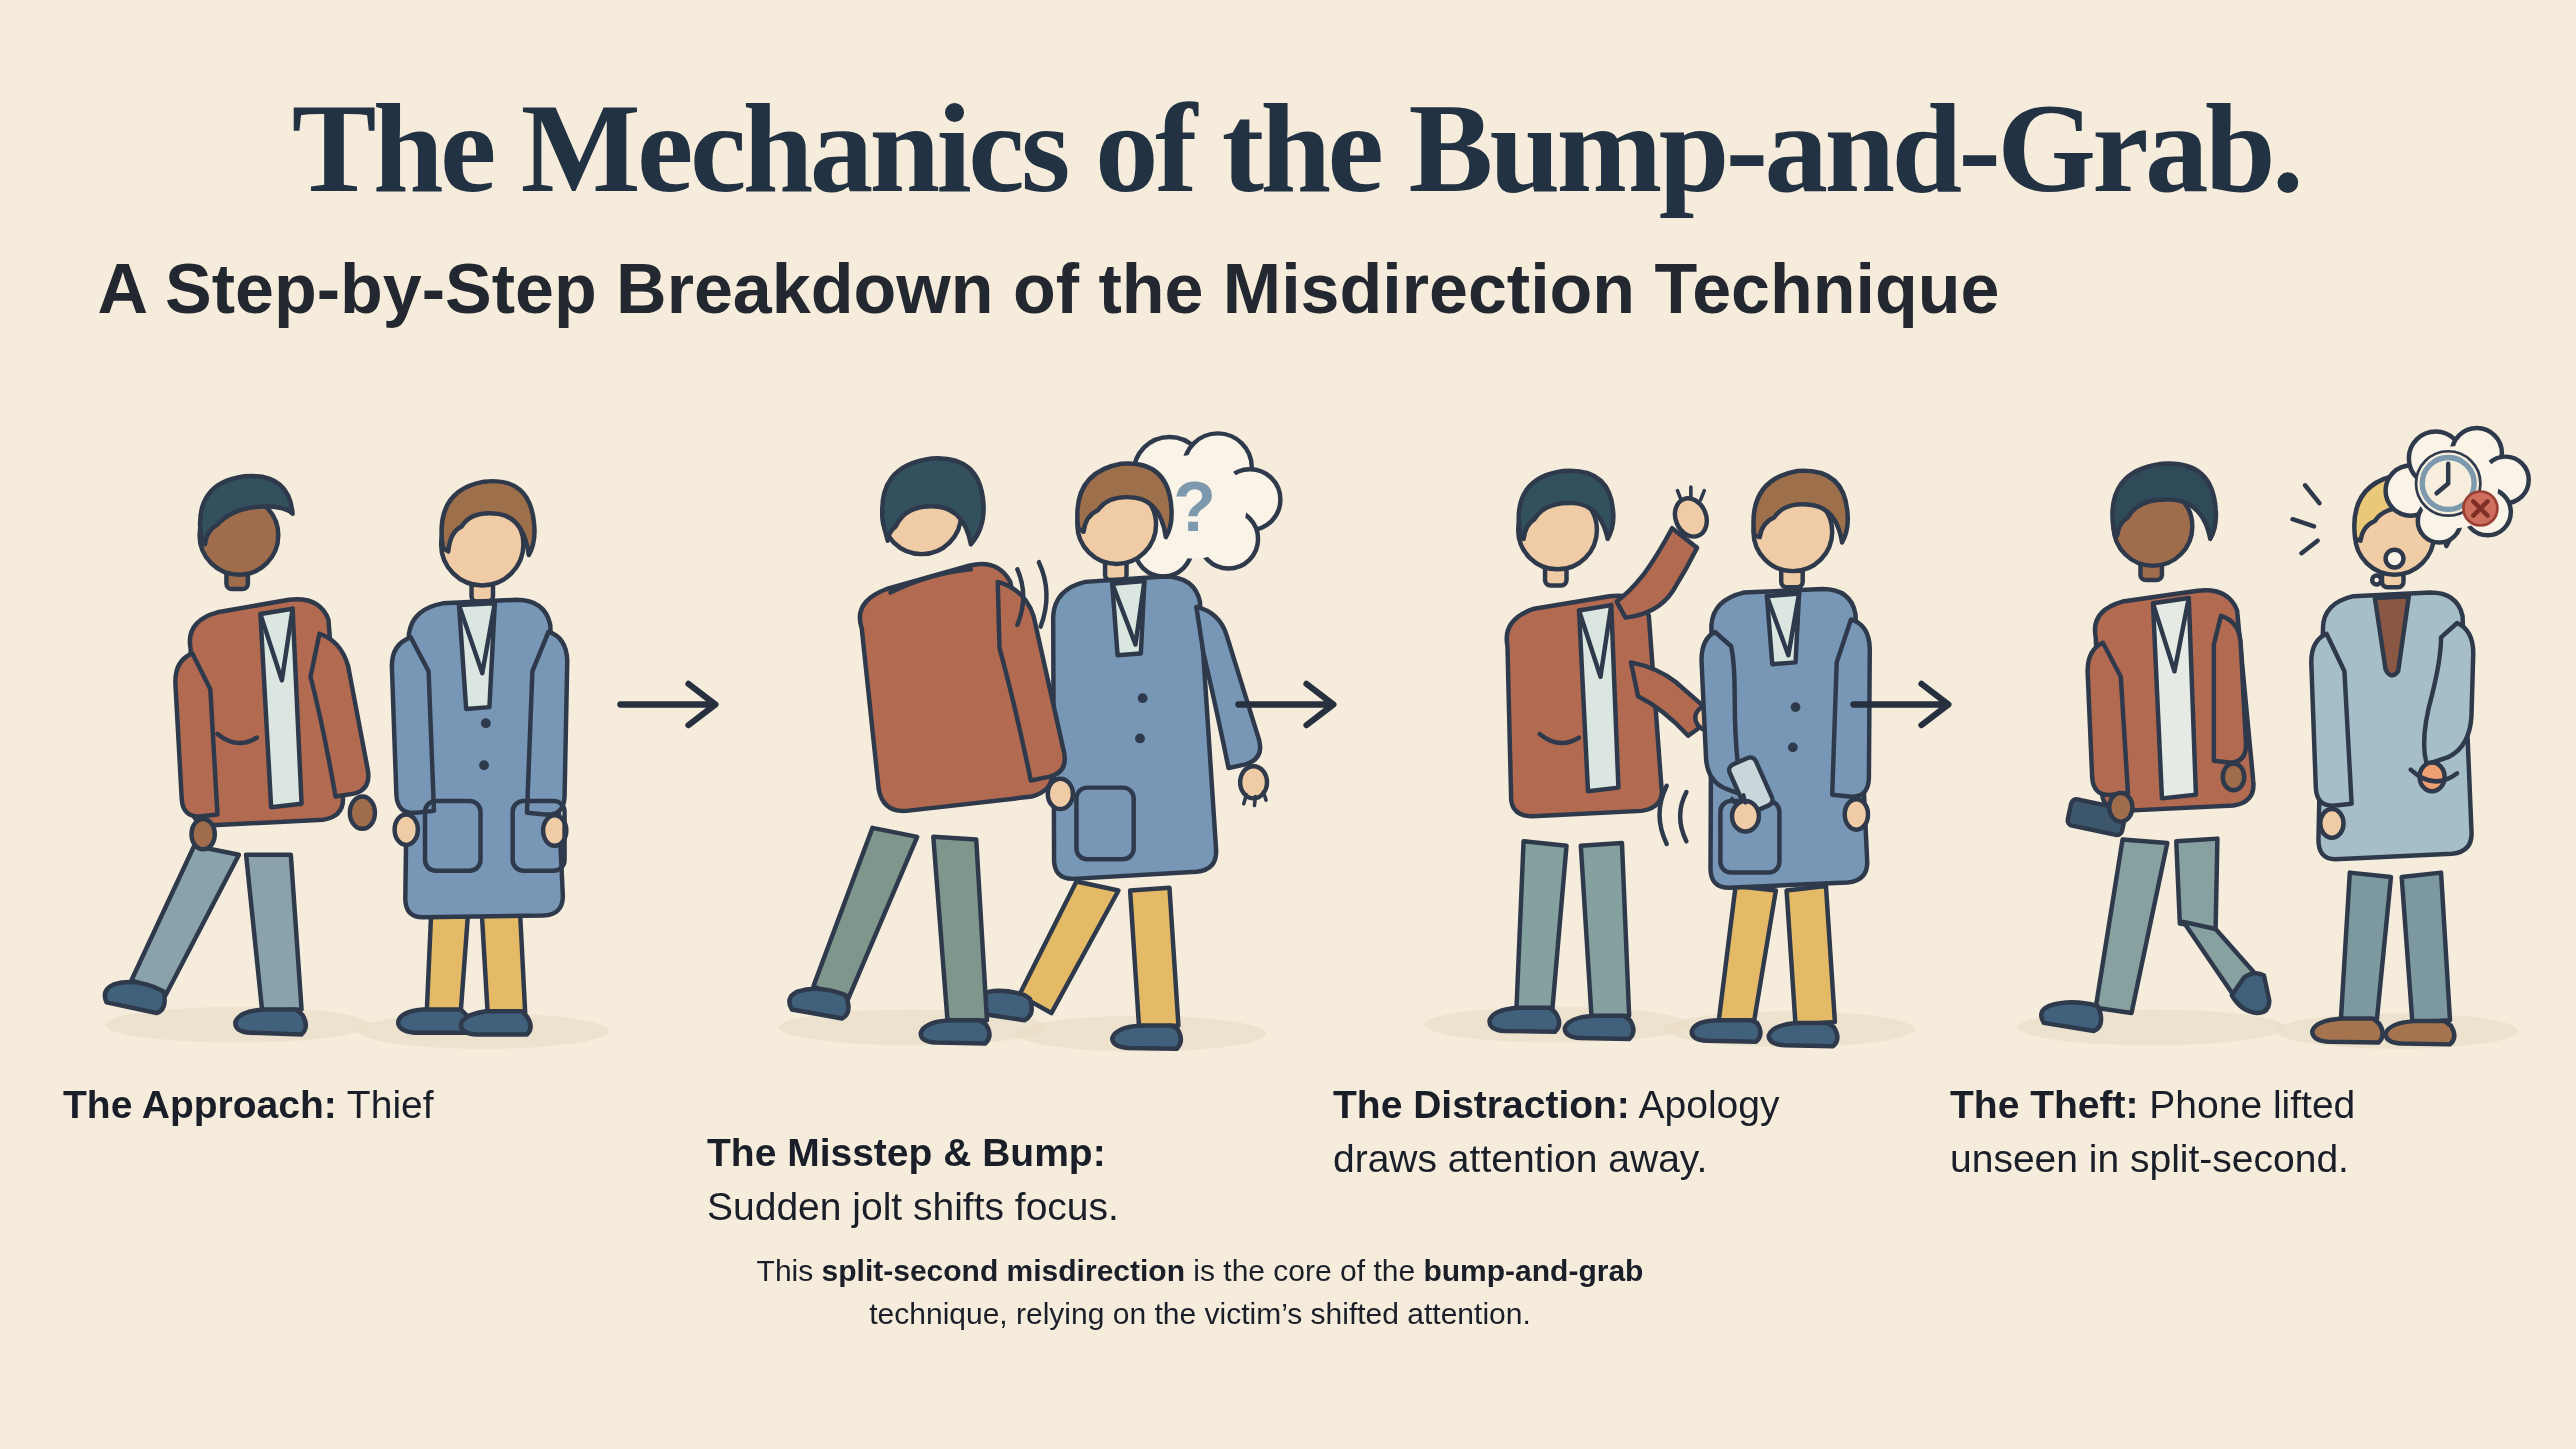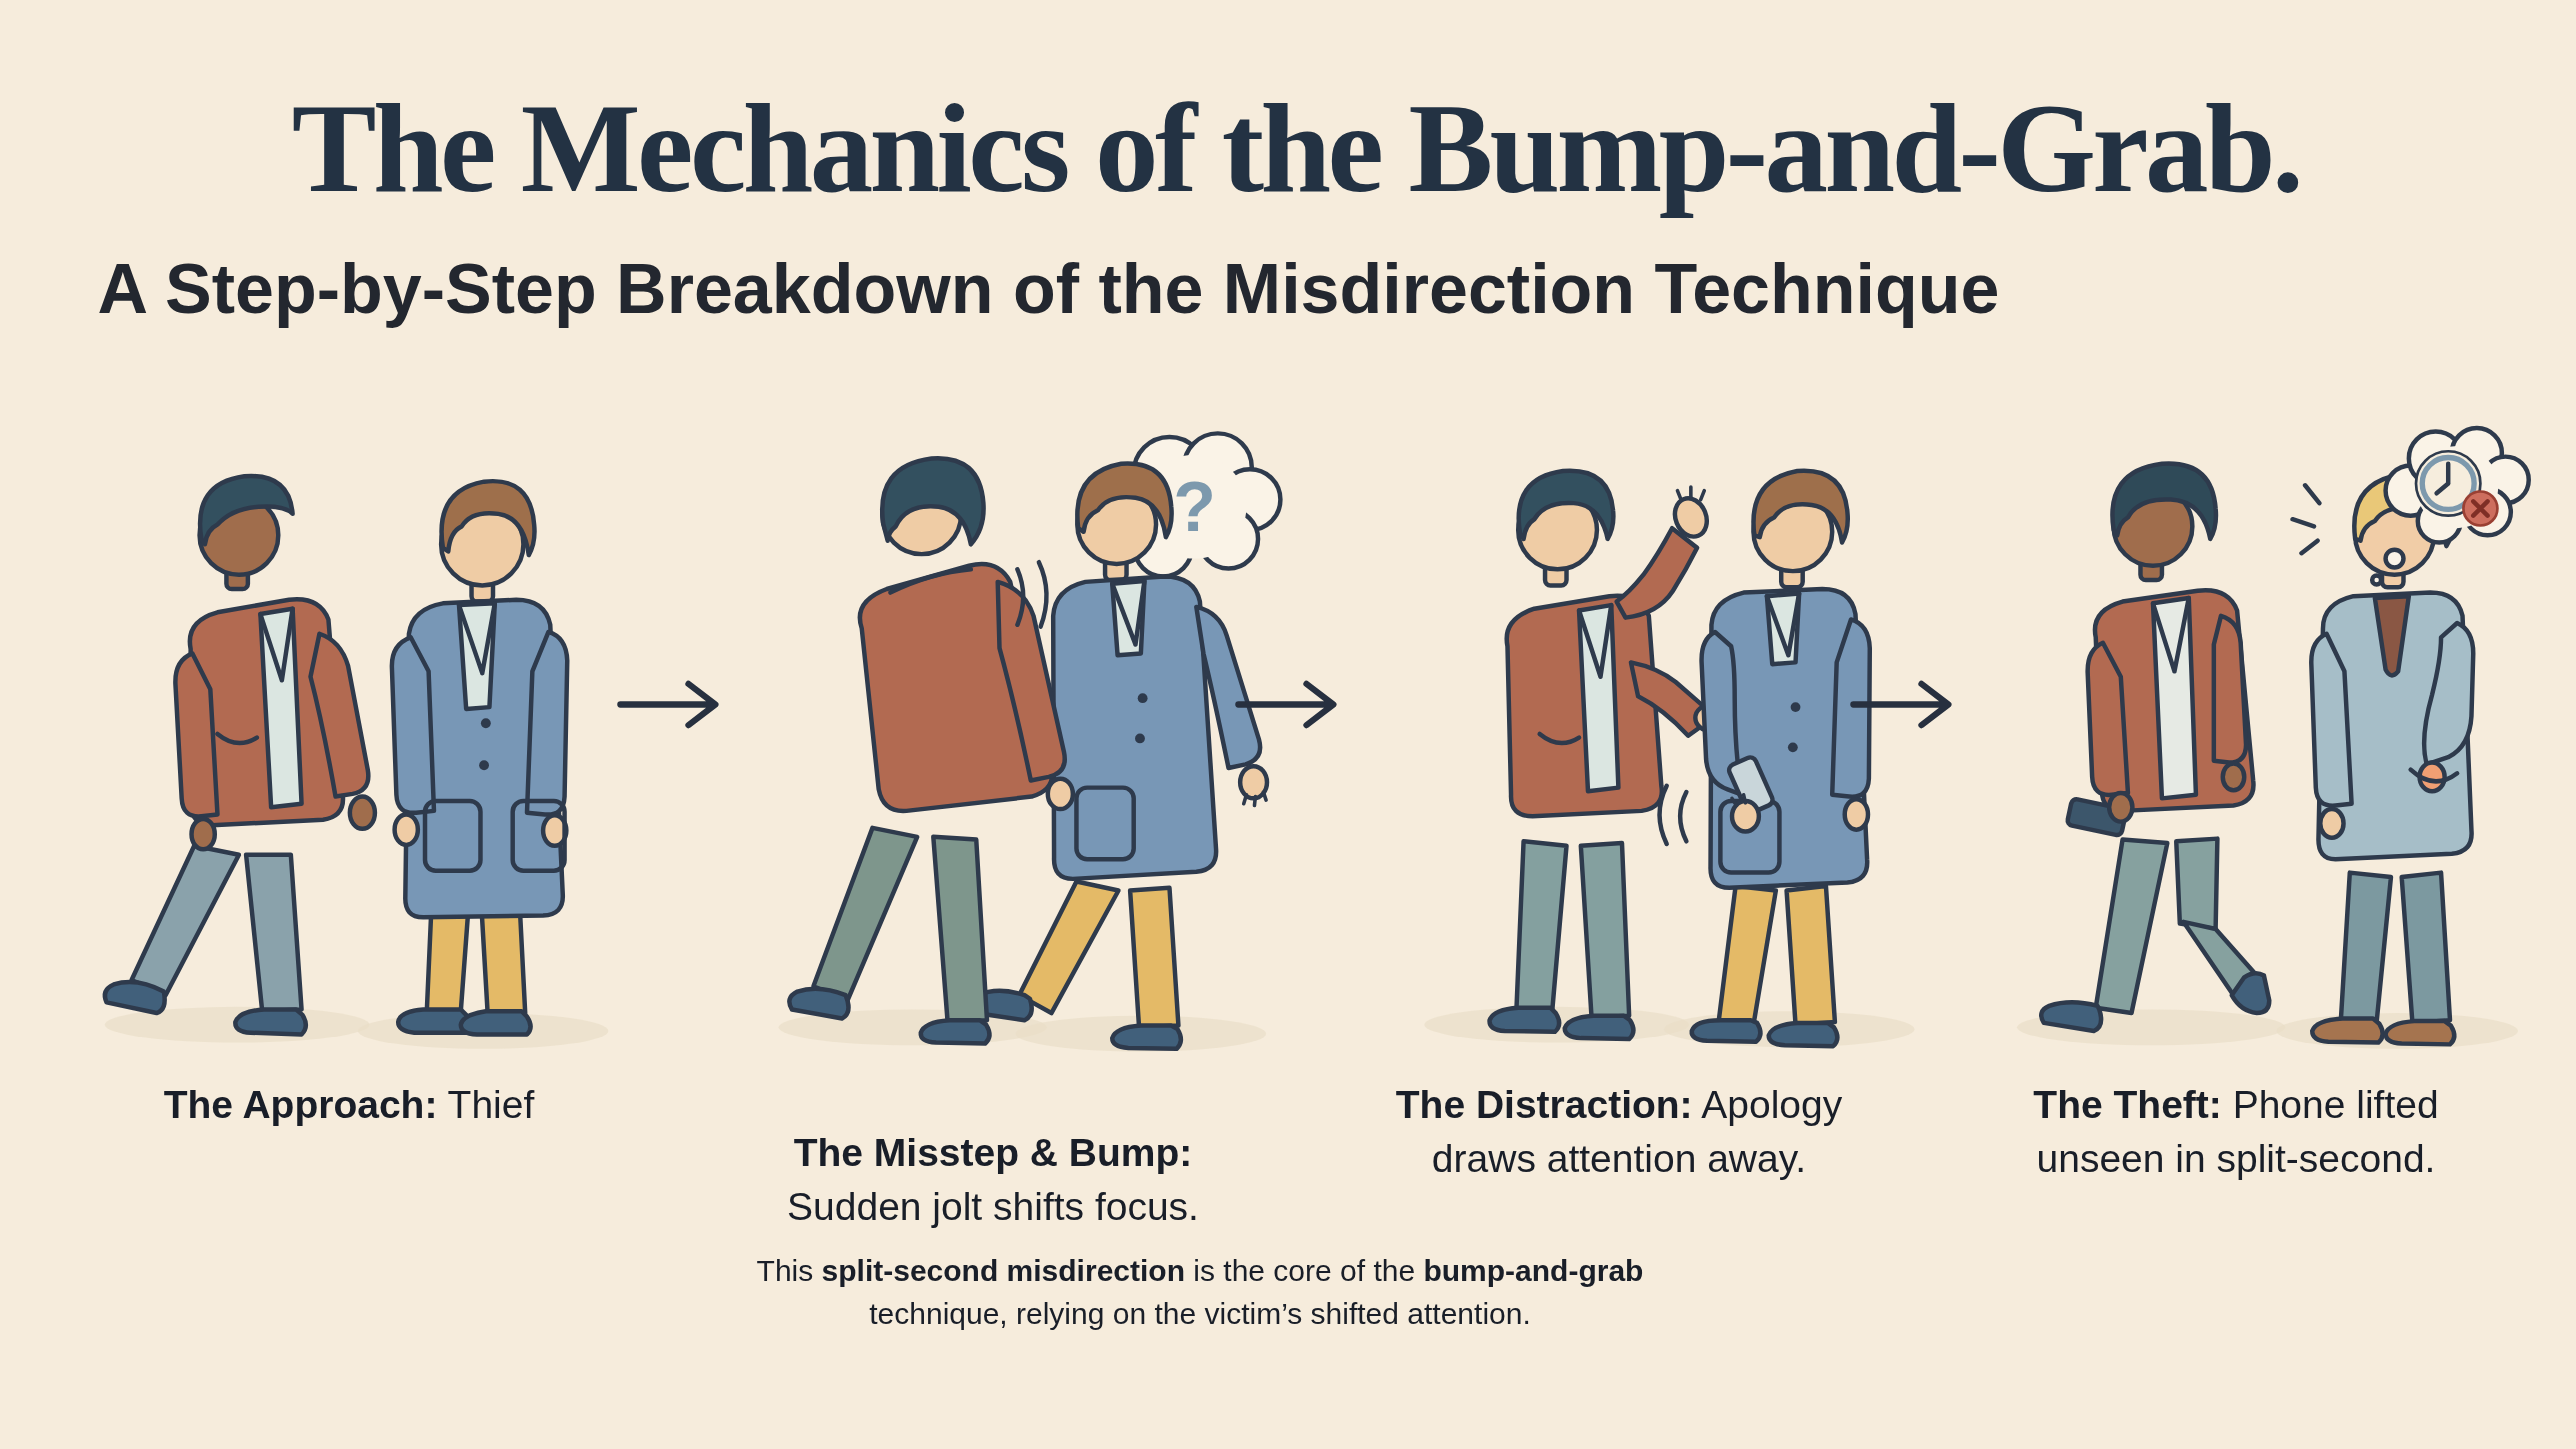--- a/index.html
+++ b/index.html
@@ -21,21 +21,21 @@
   .scene{position:absolute;top:394px;width:555px;height:662px;}
   #scene-1{left:67px;}
   #scene-2{left:756px;}
   #scene-3{left:1391px;}
   #scene-4{left:1990px;}
   .arrow{position:absolute;top:673px;width:121px;height:63px;}
   #arrow-1{left:615px;}
   #arrow-2{left:1233px;}
   #arrow-3{left:1848px;}
   .caption{
-    position:absolute;top:1078px;width:572px;text-align:center;
+    position:absolute;top:1078px;width:572px;
     font-size:39px;line-height:1.38;color:#191e28;
   }
   #caption-1{left:63px;}
   #caption-2{left:707px;margin-top:48px;}
   #caption-3{left:1333px;}
   #caption-4{left:1950px;}
   .cap-bold{font-weight:700;}
   .footer{
     position:absolute;top:1250px;left:0;width:2400px;text-align:center;
     font-size:30px;line-height:1.42;color:#191e28;

